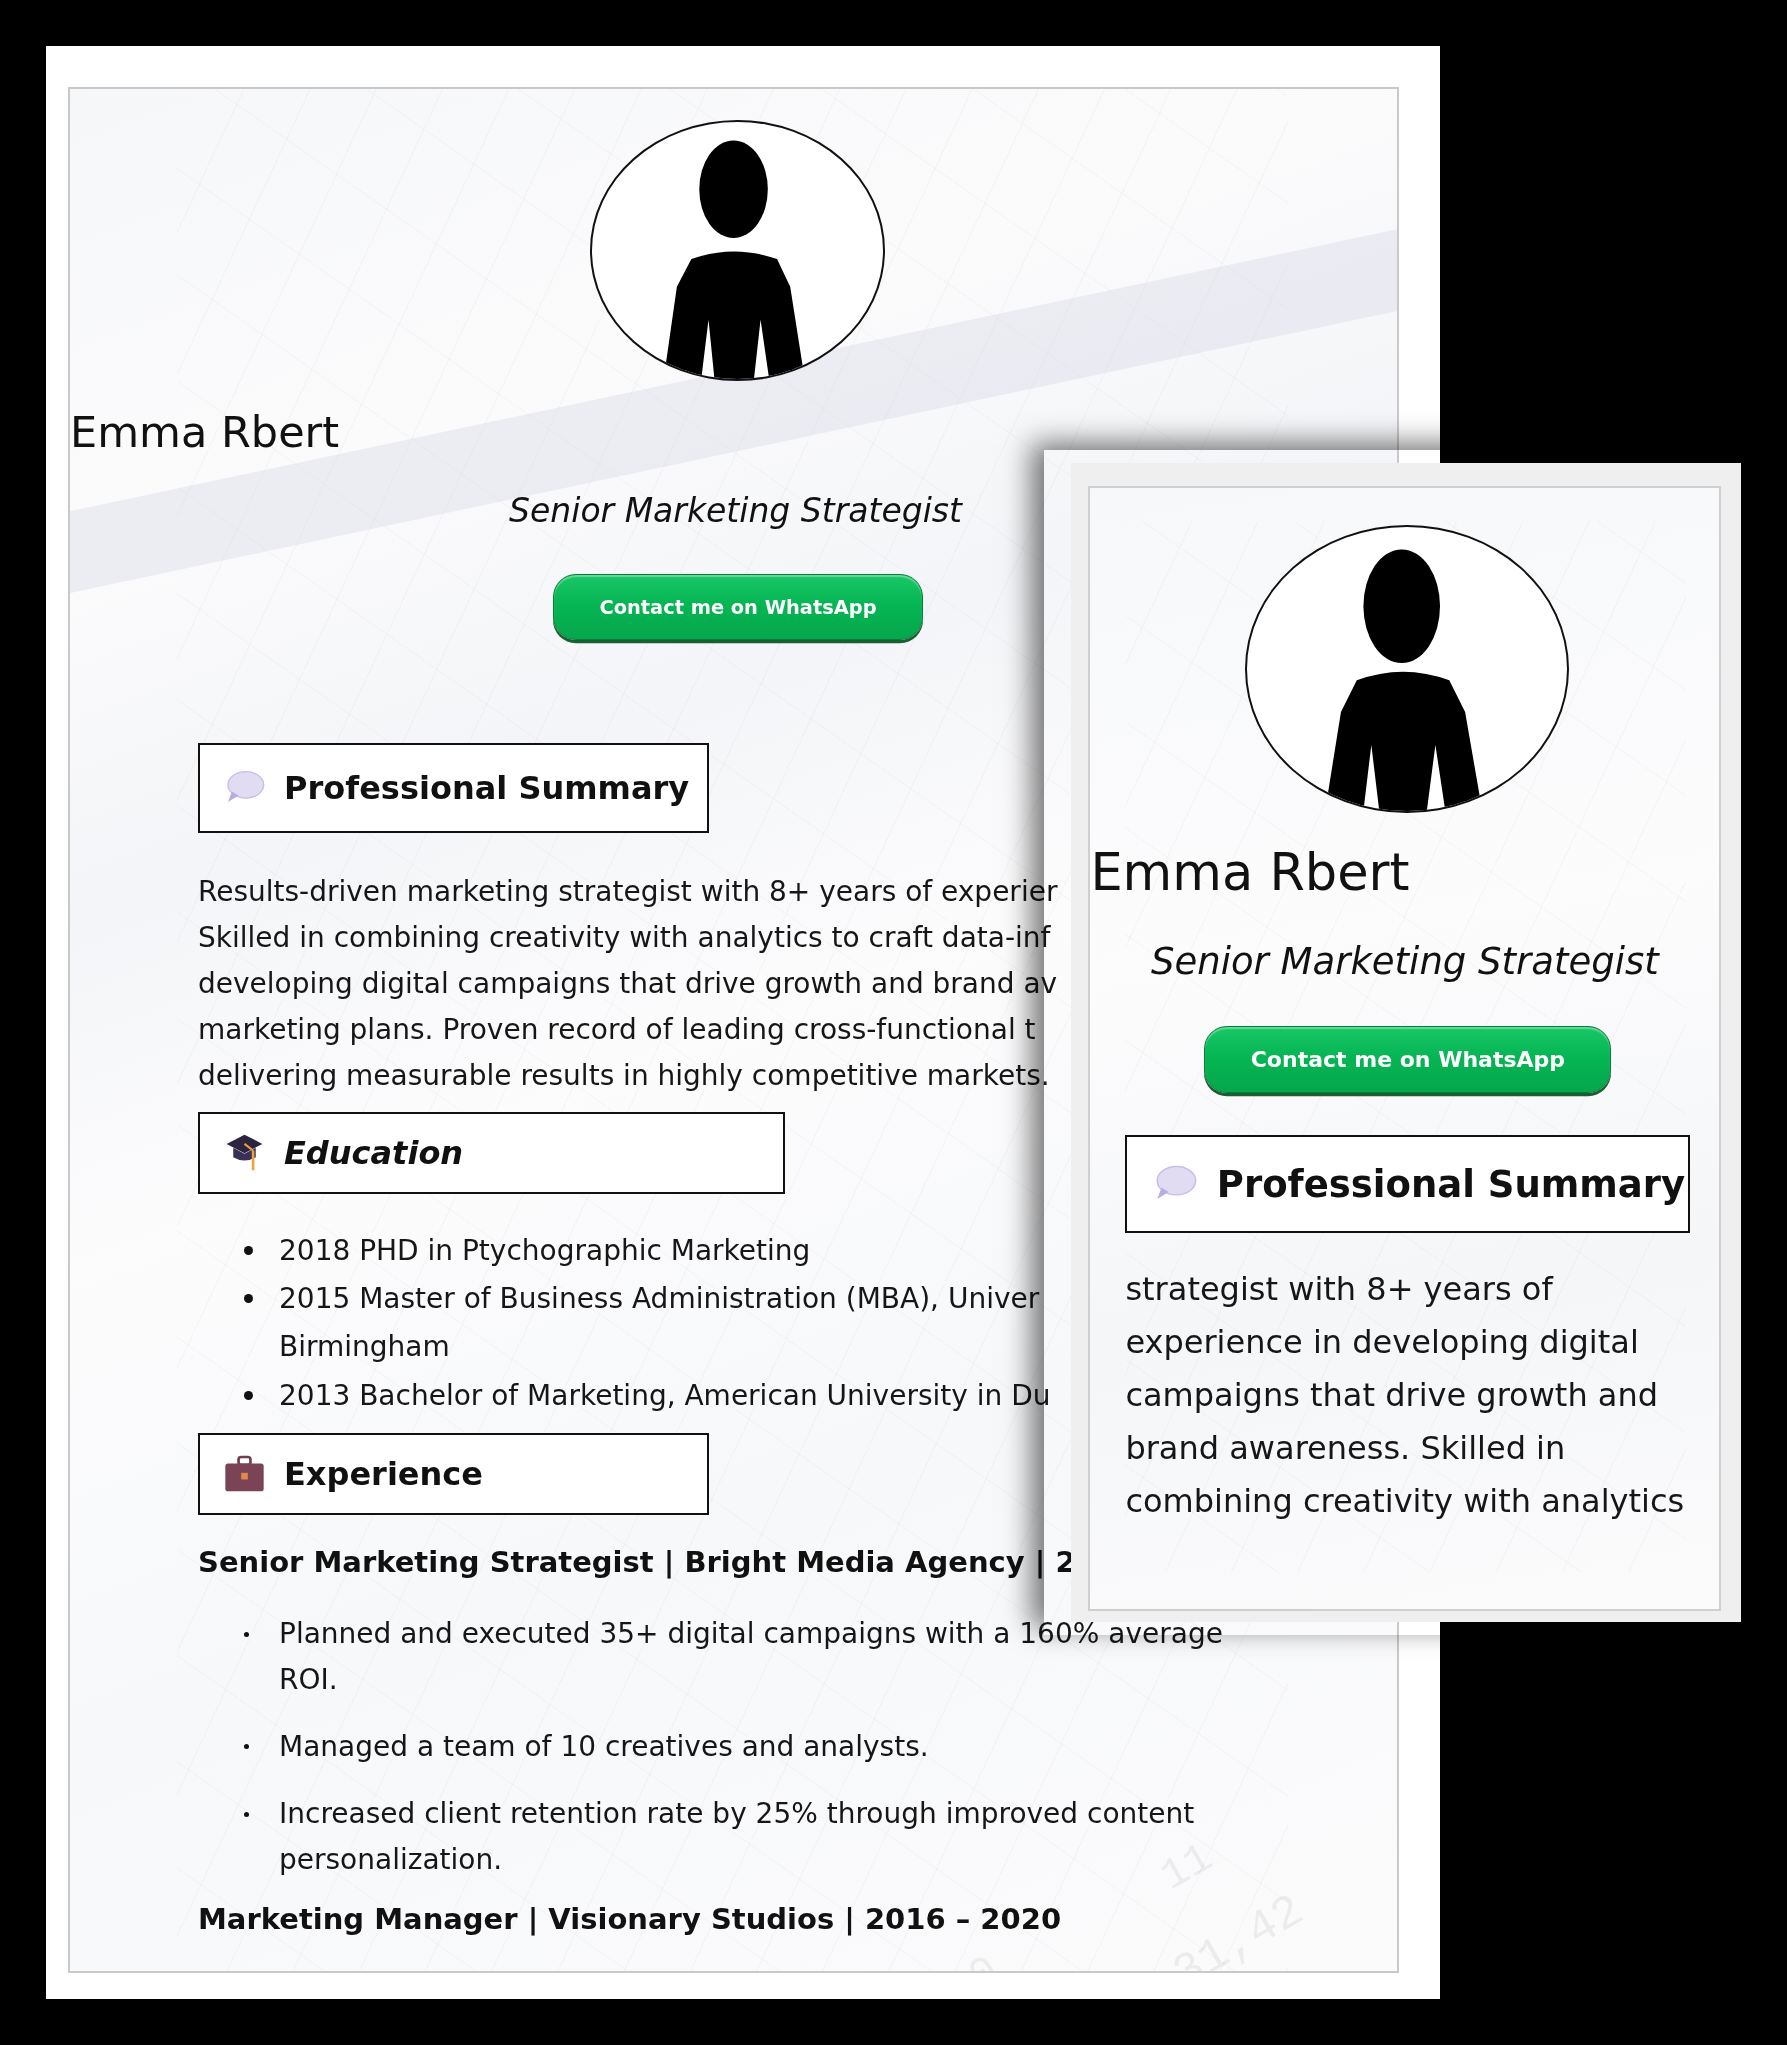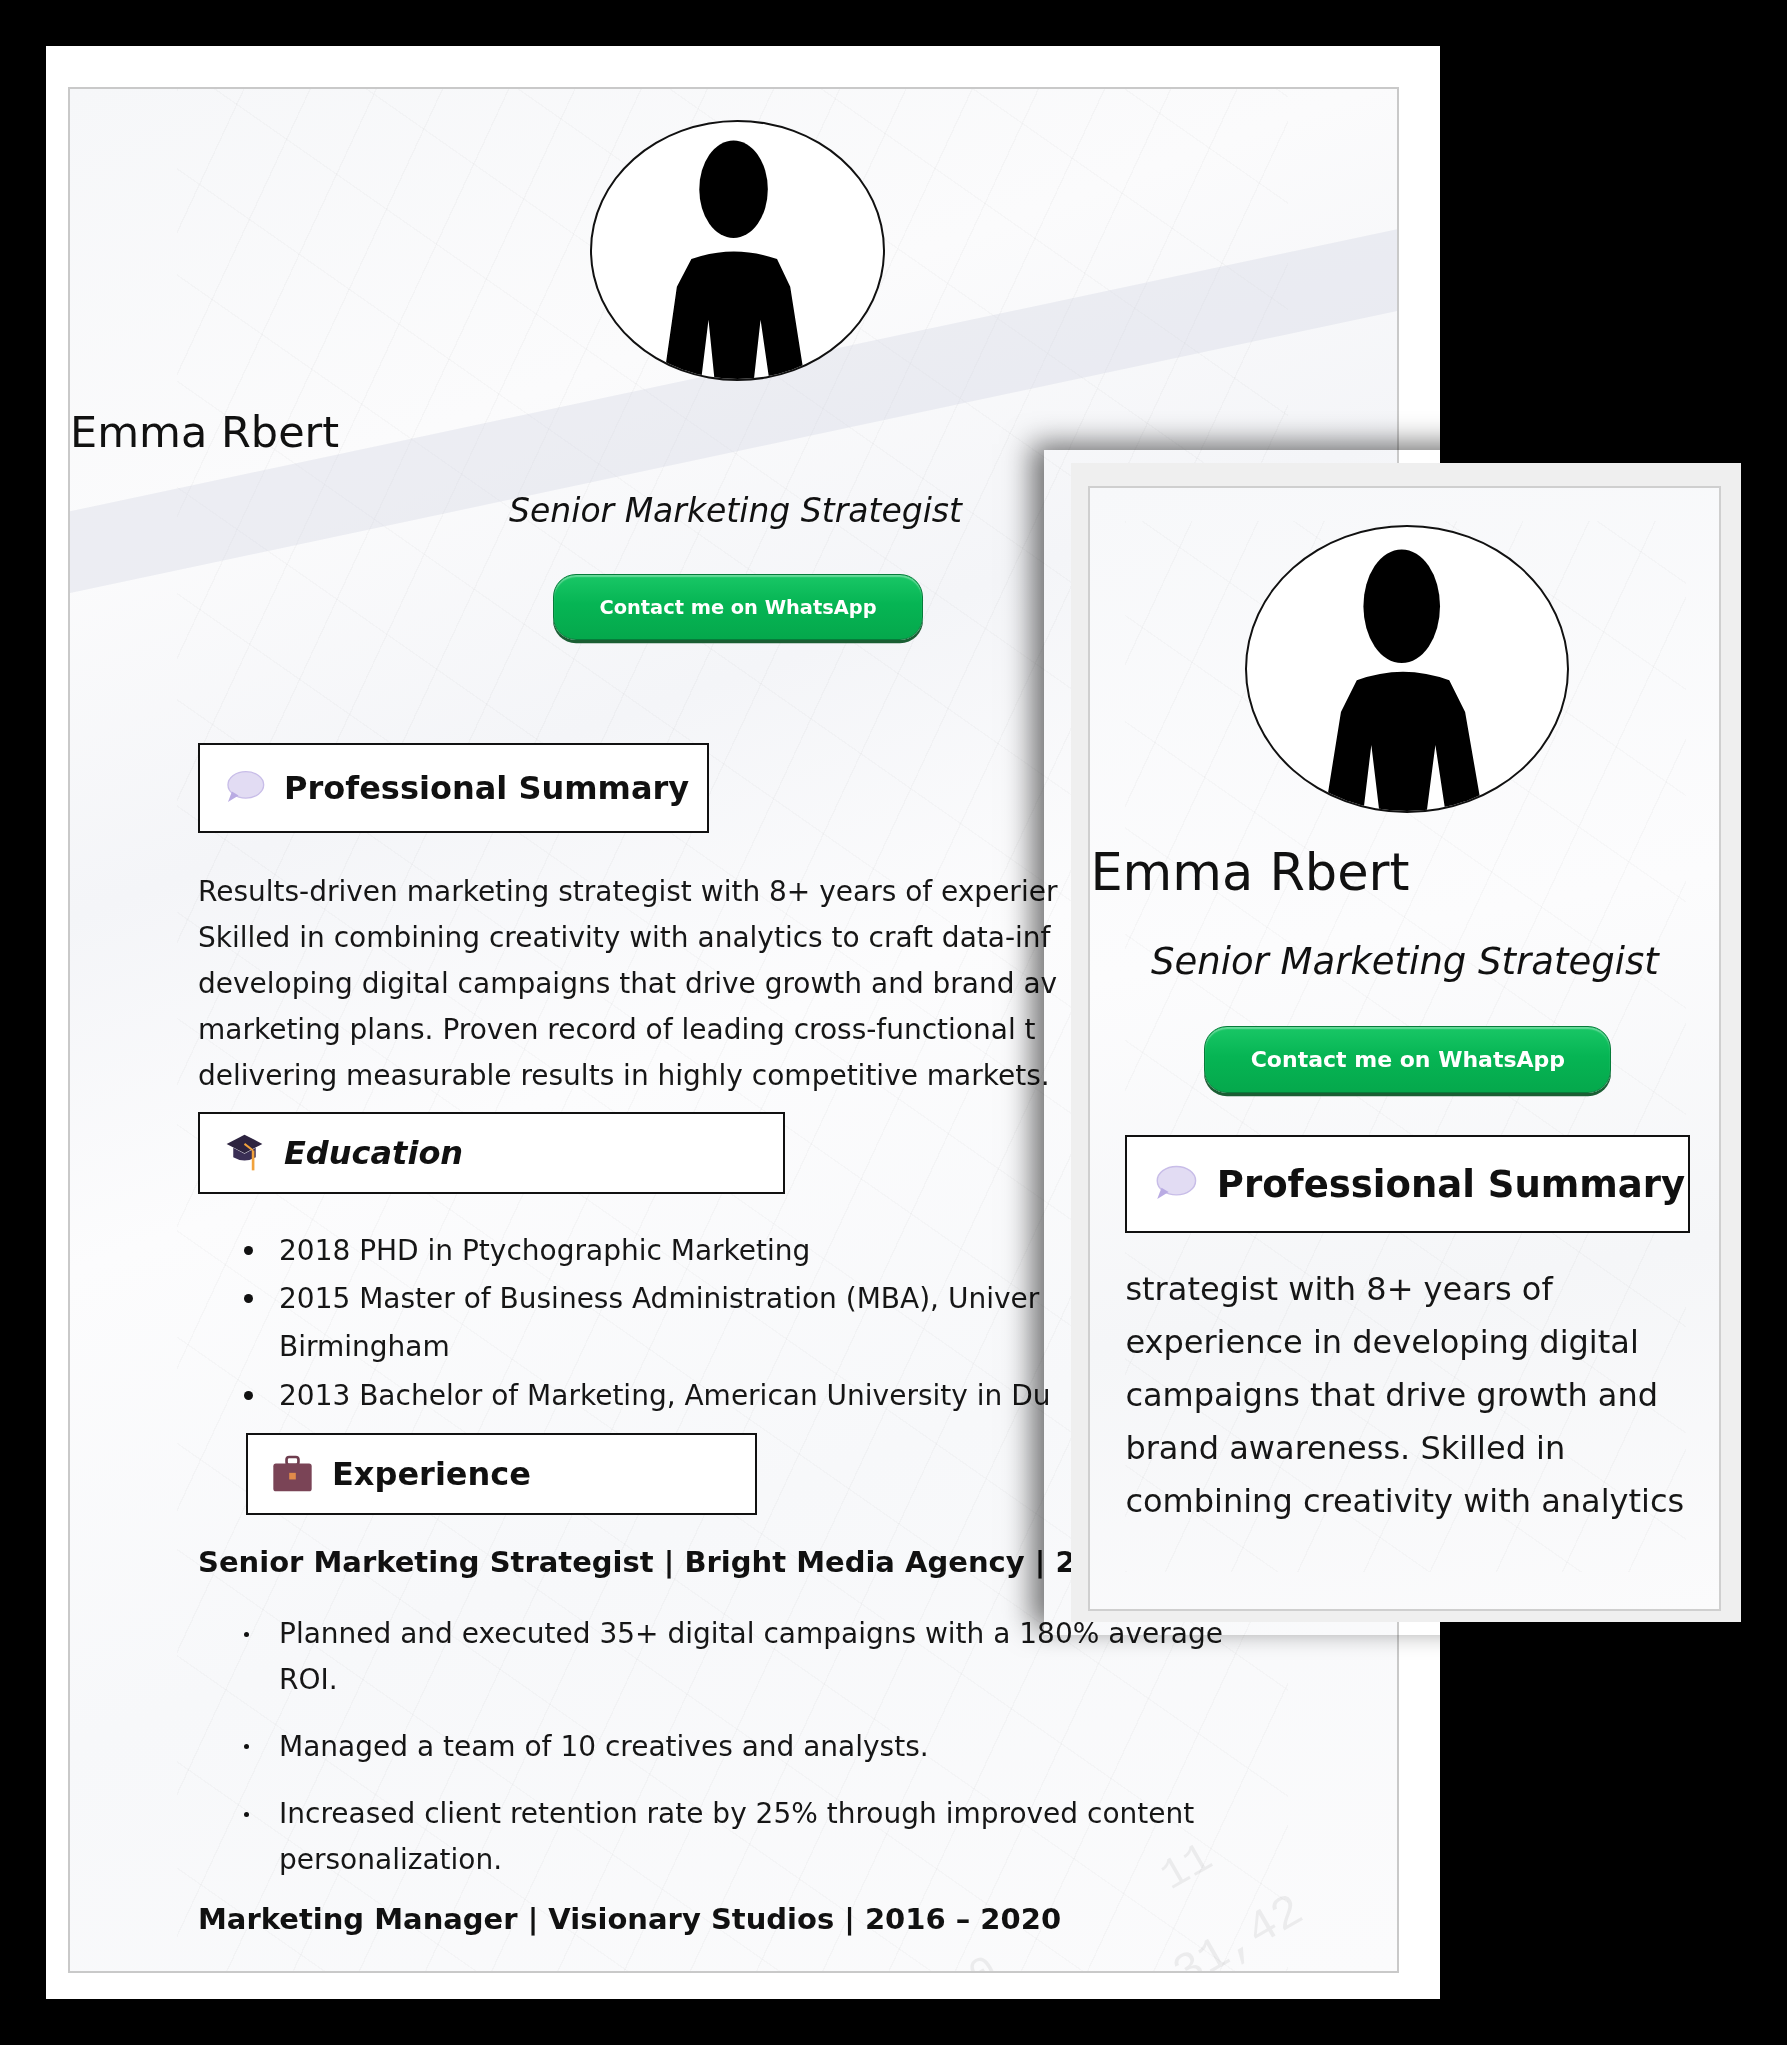--- a/index.html
+++ b/index.html
@@ -88,35 +88,35 @@
       <span class="sec-title" style="font-size:32px;">Education</span>
     </div>
     <div class="bullet" style="left:174px;top:1157px;"></div>
     <div class="para" style="left:209px;top:1138px;font-size:28px;line-height:48px;">2018 PHD in Ptychographic Marketing</div>
     <div class="bullet" style="left:174px;top:1205px;"></div>
     <div class="para" style="left:209px;top:1186px;font-size:28px;line-height:48px;">2015 Master of Business Administration (MBA), Univer</div>
     <div class="para" style="left:209px;top:1234px;font-size:28px;line-height:48px;">Birmingham</div>
     <div class="bullet" style="left:174px;top:1302px;"></div>
     <div class="para" style="left:209px;top:1283px;font-size:28px;line-height:48px;">2013 Bachelor of Marketing, American University in Du</div>
 
-    <div class="sec-box" style="left:128px;top:1344px;width:511px;height:82px;margin-left:48px;">
+    <div class="sec-box" style="left:128px;top:1344px;width:511px;height:82px;">
       <span class="sec-icon" style="margin-left:24px;margin-right:19px;">
         <svg width="41" height="39" viewBox="0 0 62 58">
             <rect x="22" y="4" width="18" height="12" rx="4" fill="none" stroke="#6e3d4e" stroke-width="4"></rect>
             <rect x="2" y="14" width="58" height="42" rx="4" fill="#7a4456"></rect>
             <rect x="26" y="28" width="10" height="10" fill="#e08a4a"></rect>
           </svg>
       </span>
       <span class="sec-title" style="font-size:32px;">Experience</span>
     </div>
     <div class="job" style="left:128px;top:1456px;font-size:29px;">Senior Marketing Strategist | Bright Media Agency | 2020 -</div>
 
     <div class="bullet sm" style="left:174px;top:1543px;"></div>
     <div class="para" style="left:209px;top:1522px;font-size:28px;line-height:46px;">
-      <div>Planned and executed 35+ digital campaigns with a 180% average</div>
+      <div>Planned and executed 35+ digital campaigns with a 160% average</div>
       <div>ROI.</div>
     </div>
     <div class="bullet sm" style="left:174px;top:1655px;"></div>
     <div class="para" style="left:209px;top:1635px;font-size:28px;line-height:46px;">Managed a team of 10 creatives and analysts.</div>
     <div class="bullet sm" style="left:174px;top:1723px;"></div>
     <div class="para" style="left:209px;top:1702px;font-size:28px;line-height:46px;">
       <div>Increased client retention rate by 25% through improved content</div>
       <div>personalization.</div>
     </div>
 

